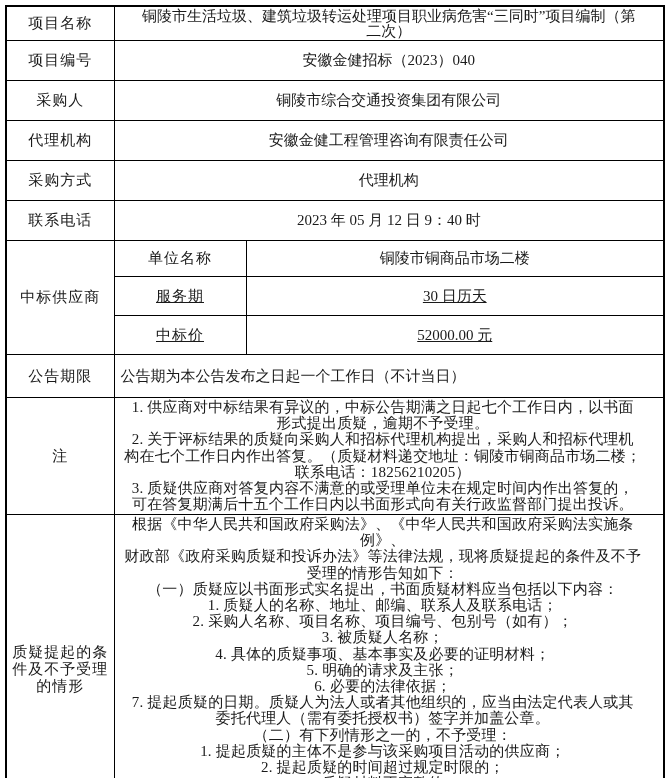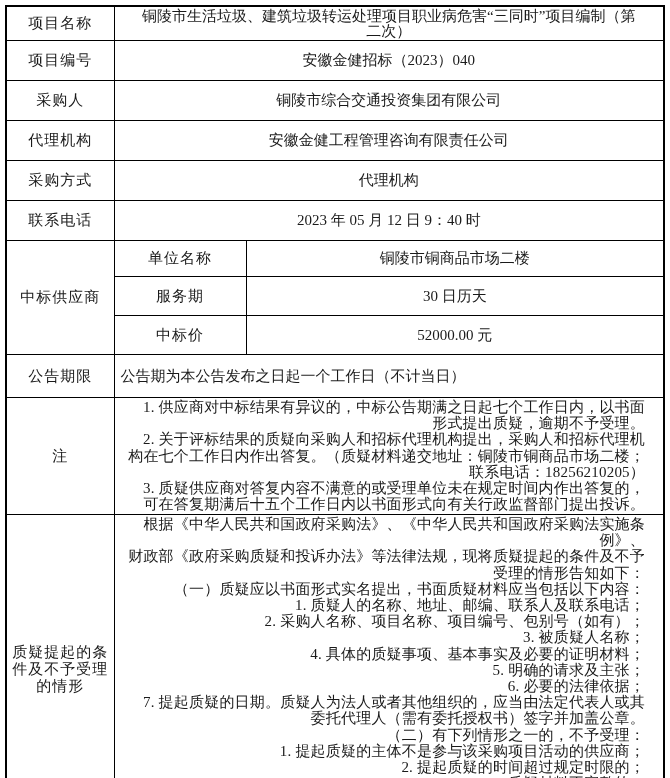--- a/index.html
+++ b/index.html
@@ -36,32 +36,32 @@
     line-height:15px;
   }
   .val-left{
     text-align:left;
     vertical-align:middle;
     padding-left:6px;
     white-space:pre-line;
     line-height:16px;
   }
   .val-dense{
-    text-align:right;
+    text-align:center;
     vertical-align:top;
     padding:1px 18px 0 6px;
     white-space:pre-line;
     line-height:16.2px;
     letter-spacing:0.2px;
   }
   
   .r-name  td{height:31px;}
   .r-std   td{height:37px;}
   .r-sub1  td{height:33px;}
-  .r-sub   td{height:36px;}
+  .r-sub   td{height:36px;text-decoration:underline;}
   .r-ann   td{height:40px;margin-left:22px;}
   .r-note  td{height:114px;}
   .r-query td{height:282px;}
 </style>
 </head>
 <body>
 
 <table class="doc">
   <colgroup>
     <col style="width:108px">

